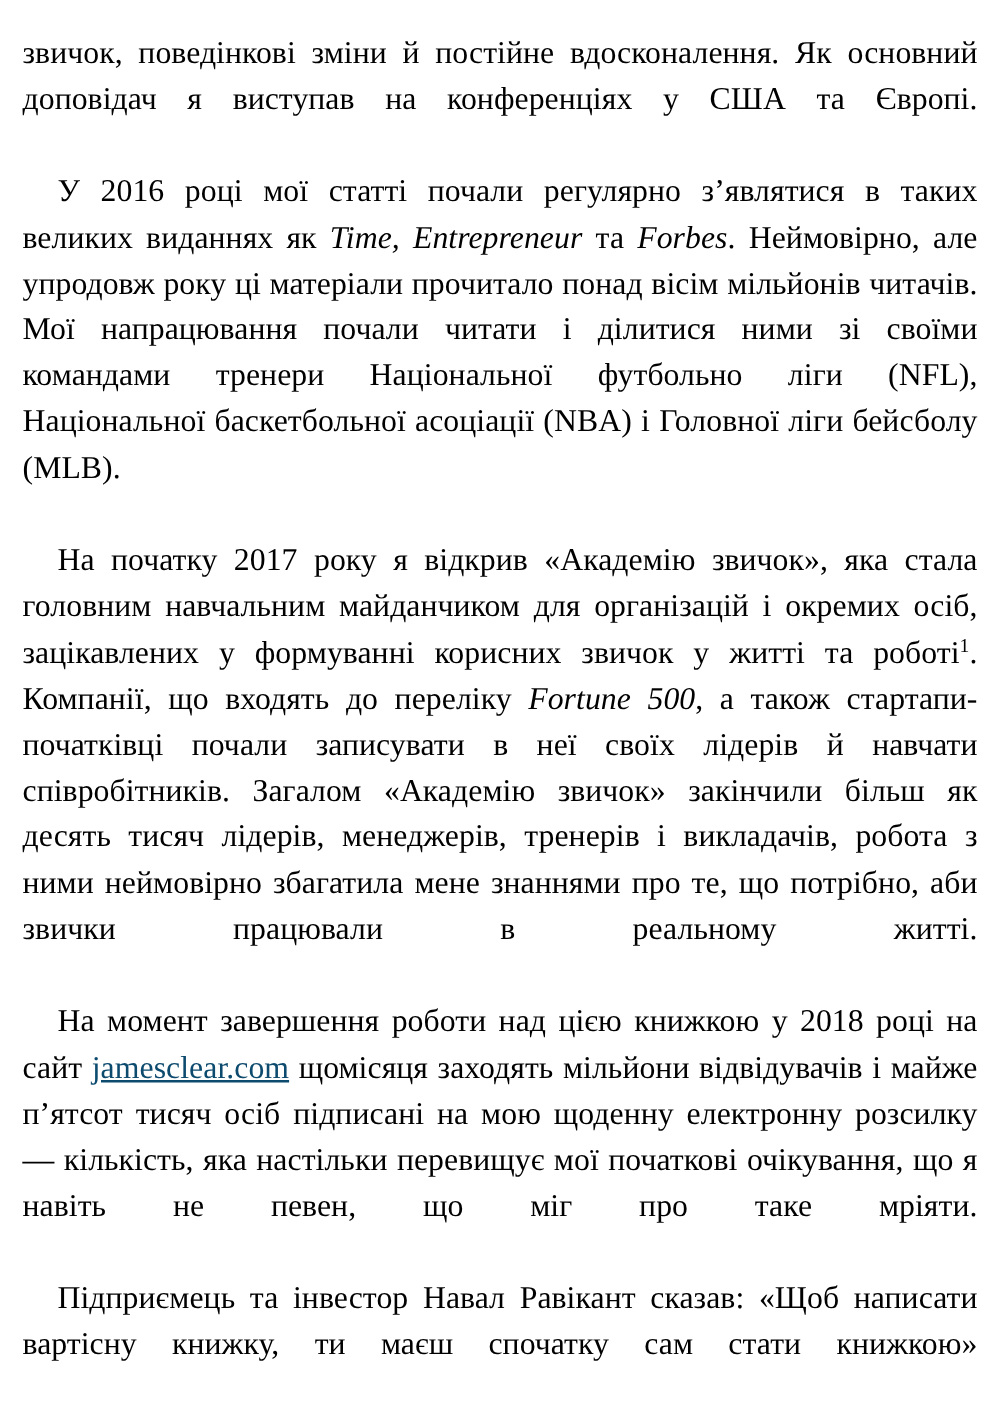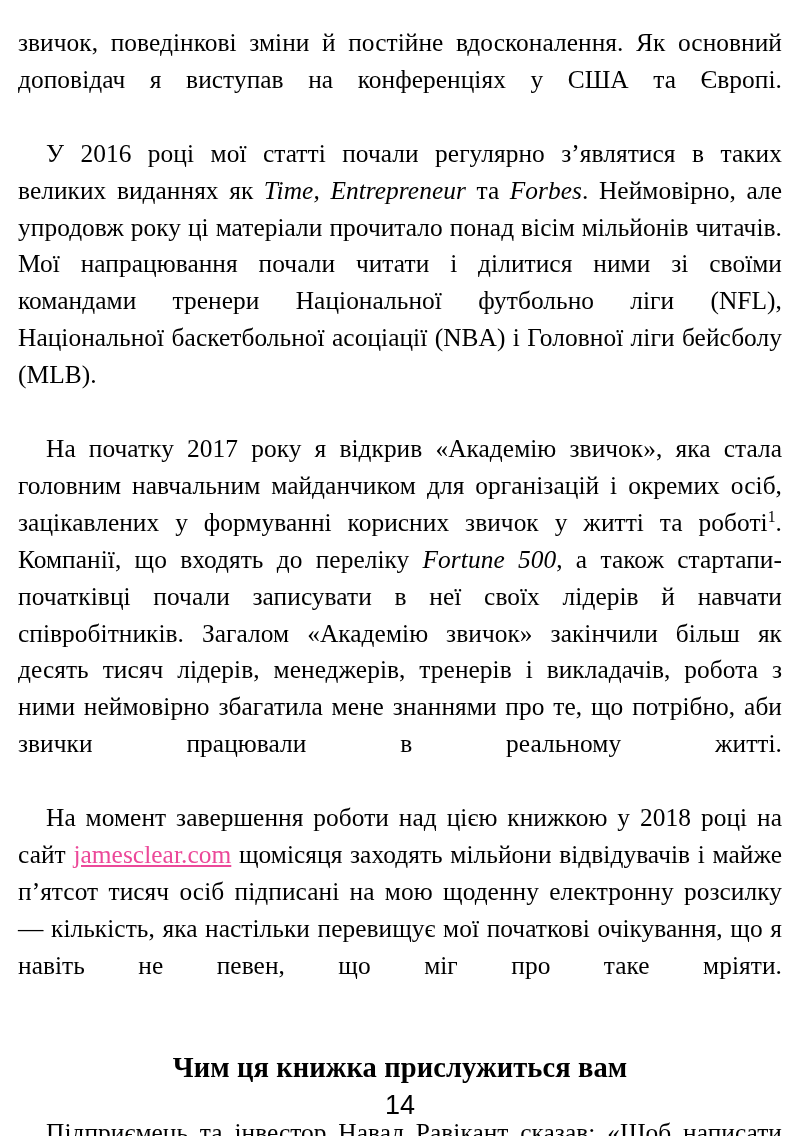--- a/index.html
+++ b/index.html
@@ -42,21 +42,21 @@
 
   .indent {
     text-indent: 28px;
   }
 
   .ital {
     font-style: italic;
   }
 
   .link {
-    color: #ec4899;
+    color: #0c4a6e;
     text-decoration: underline;
     text-underline-offset: 2px;
   }
 
   sup.fn {
     font-size: 0.62em;
     line-height: 0;
     vertical-align: 0.55em;
   }
 
@@ -102,21 +102,19 @@
   </p>
 
   <p class="body-text indent">
     <span>На початку 2017 року я відкрив «Академію звичок», яка стала головним навчальним майданчиком для організацій і окремих осіб, зацікавлених у формуванні корисних звичок у житті та роботі</span><sup class="fn">1</sup><span>. Компанії, що входять до переліку </span><span class="ital">Fortune 500</span><span>, а також стартапи-початківці почали записувати в неї своїх лідерів й навчати співробітників. Загалом «Академію звичок» закінчили більш як десять тисяч лідерів, менеджерів, тренерів і викладачів, робота з ними неймовірно збагатила мене знаннями про те, що потрібно, аби звички працювали в реальному житті.</span>
   </p>
 
   <p class="body-text indent">
     <span>На момент завершення роботи над цією книжкою у 2018 році на сайт </span><a class="link" href="#">jamesclear.com</a><span> щомісяця заходять мільйони відвідувачів і майже п’ятсот тисяч осіб підписані на мою щоденну електронну розсилку — кількість, яка настільки перевищує мої початкові очікування, що я навіть не певен, що міг про таке мріяти.</span>
   </p>
 
-  <h2 class="section-heading">Чим ця книжка прислужиться вам</h2>
 
   <p class="body-text indent">
     <span>Підприємець та інвестор Навал Равікант сказав: «Щоб написати вартісну книжку, ти маєш спочатку сам стати книжкою»</span>
   </p>
 
-  <div class="page-number">14</div>
 
 </div>
 
 </body></html>

